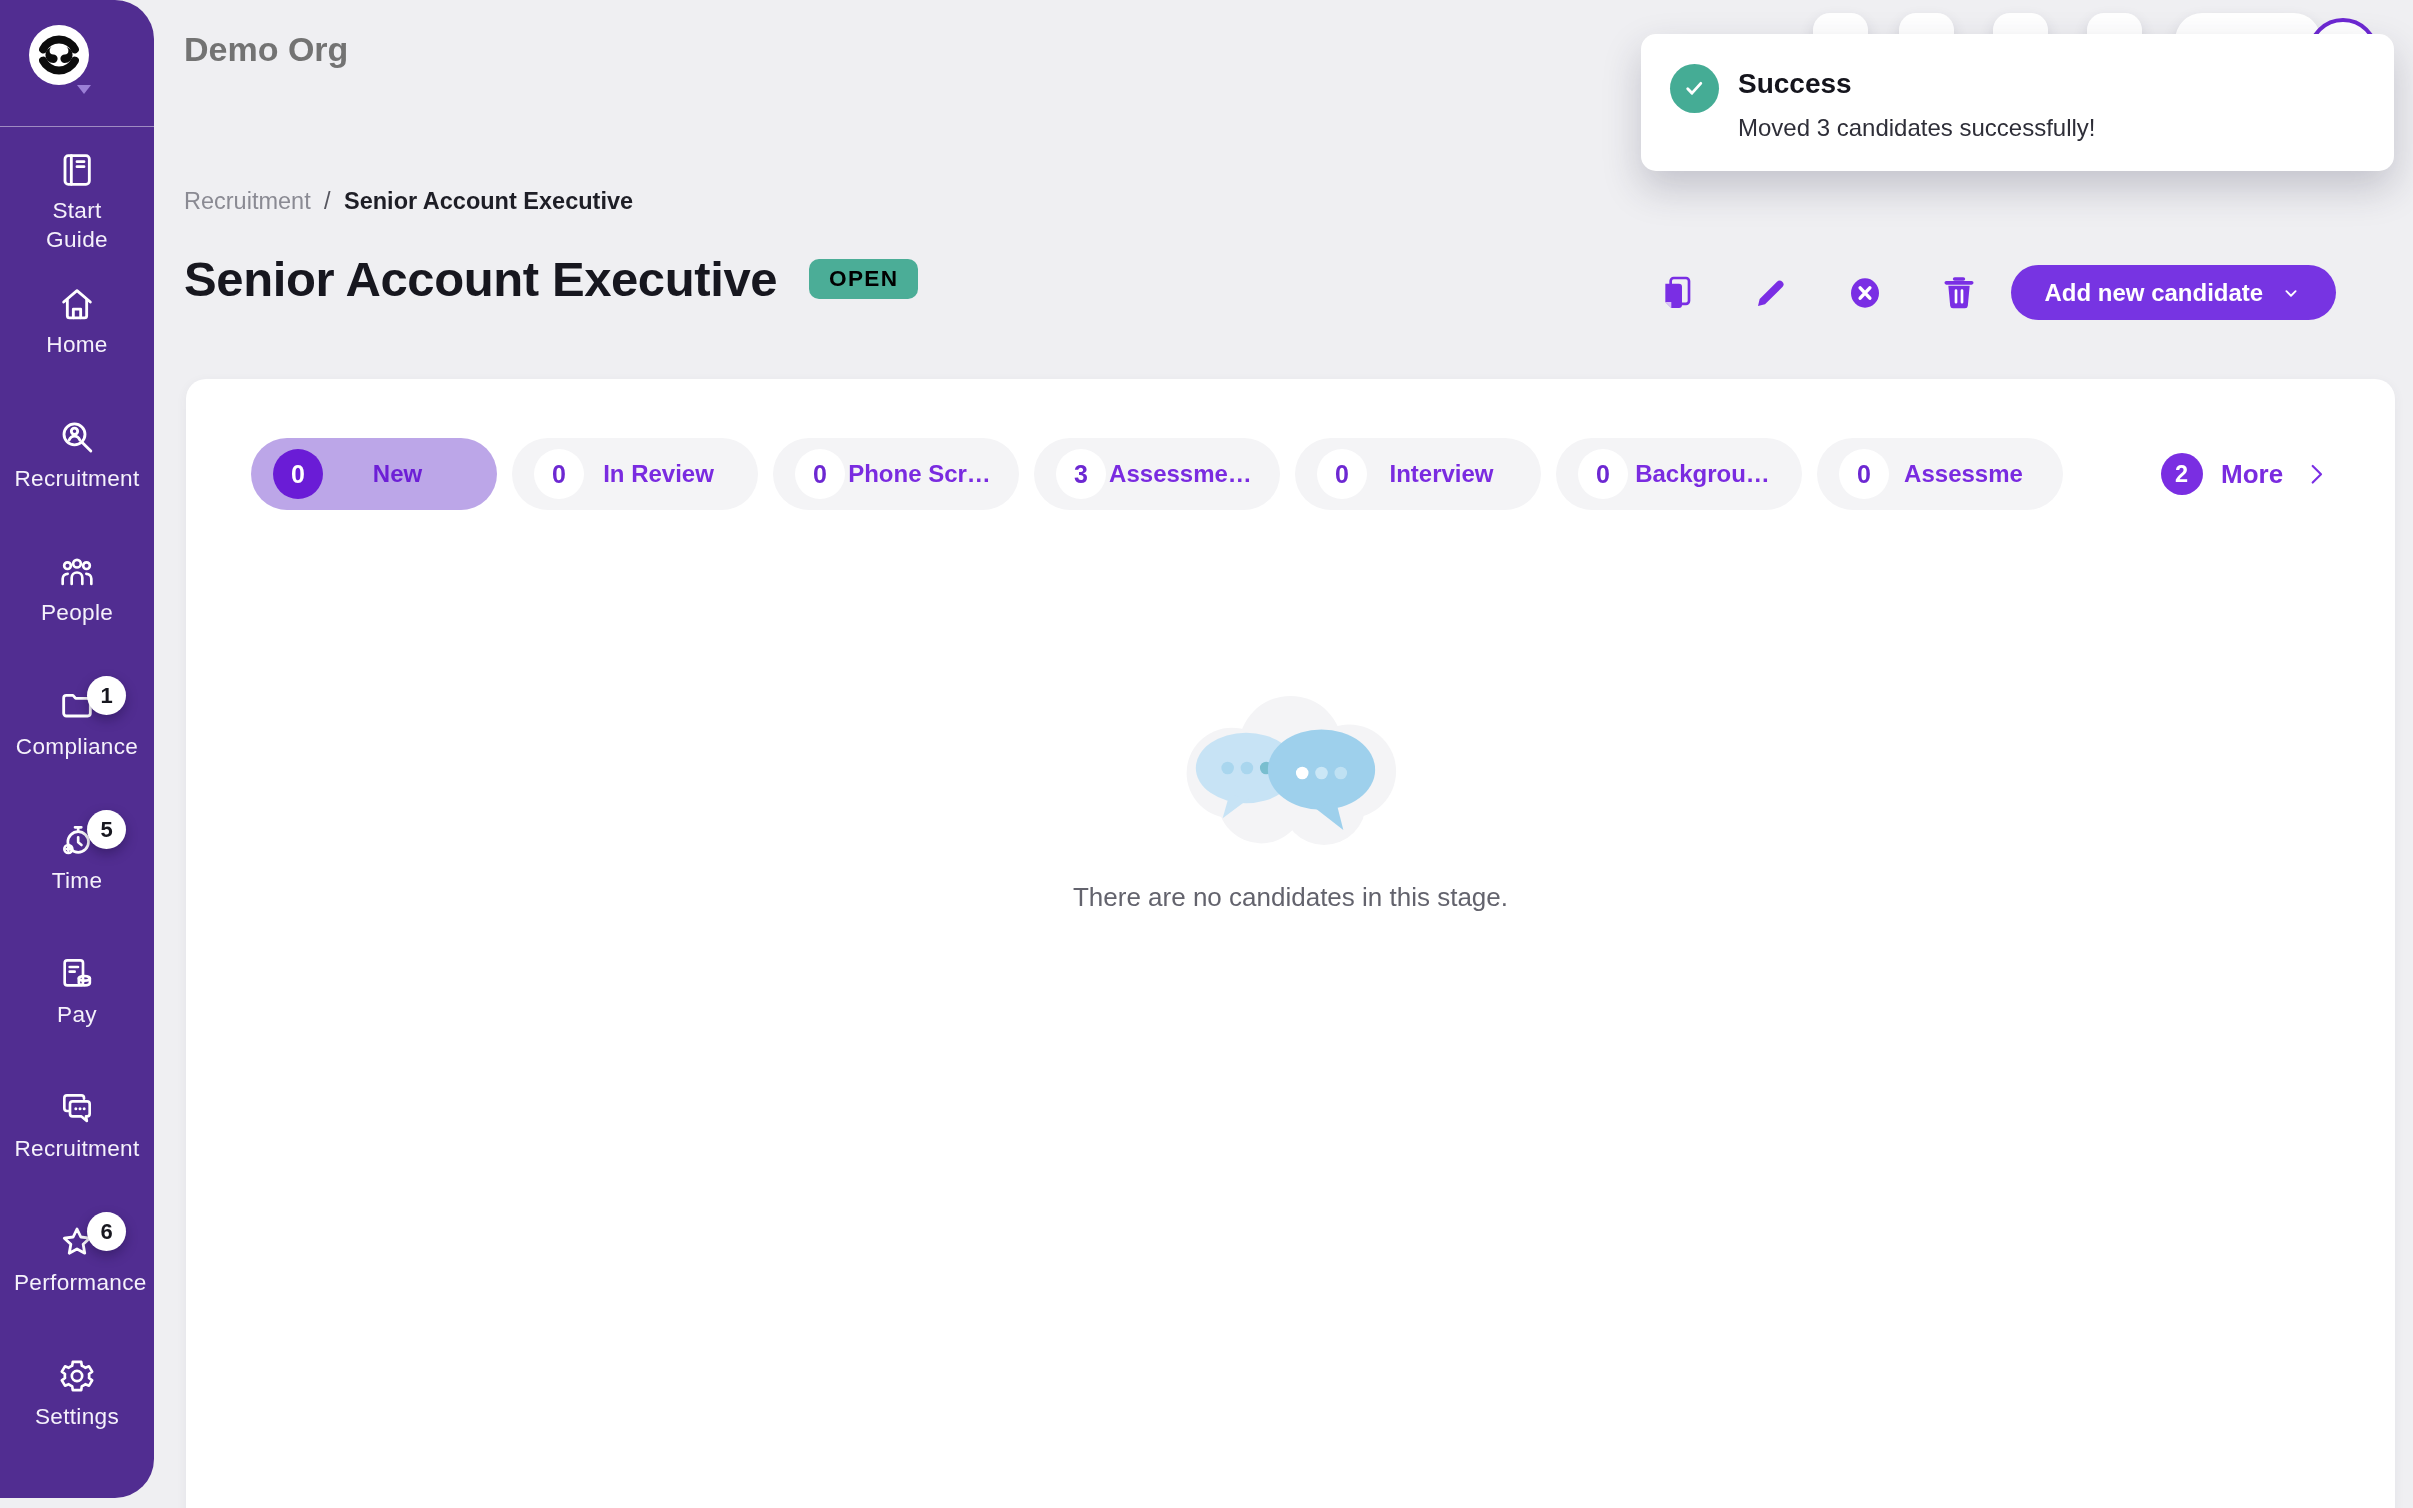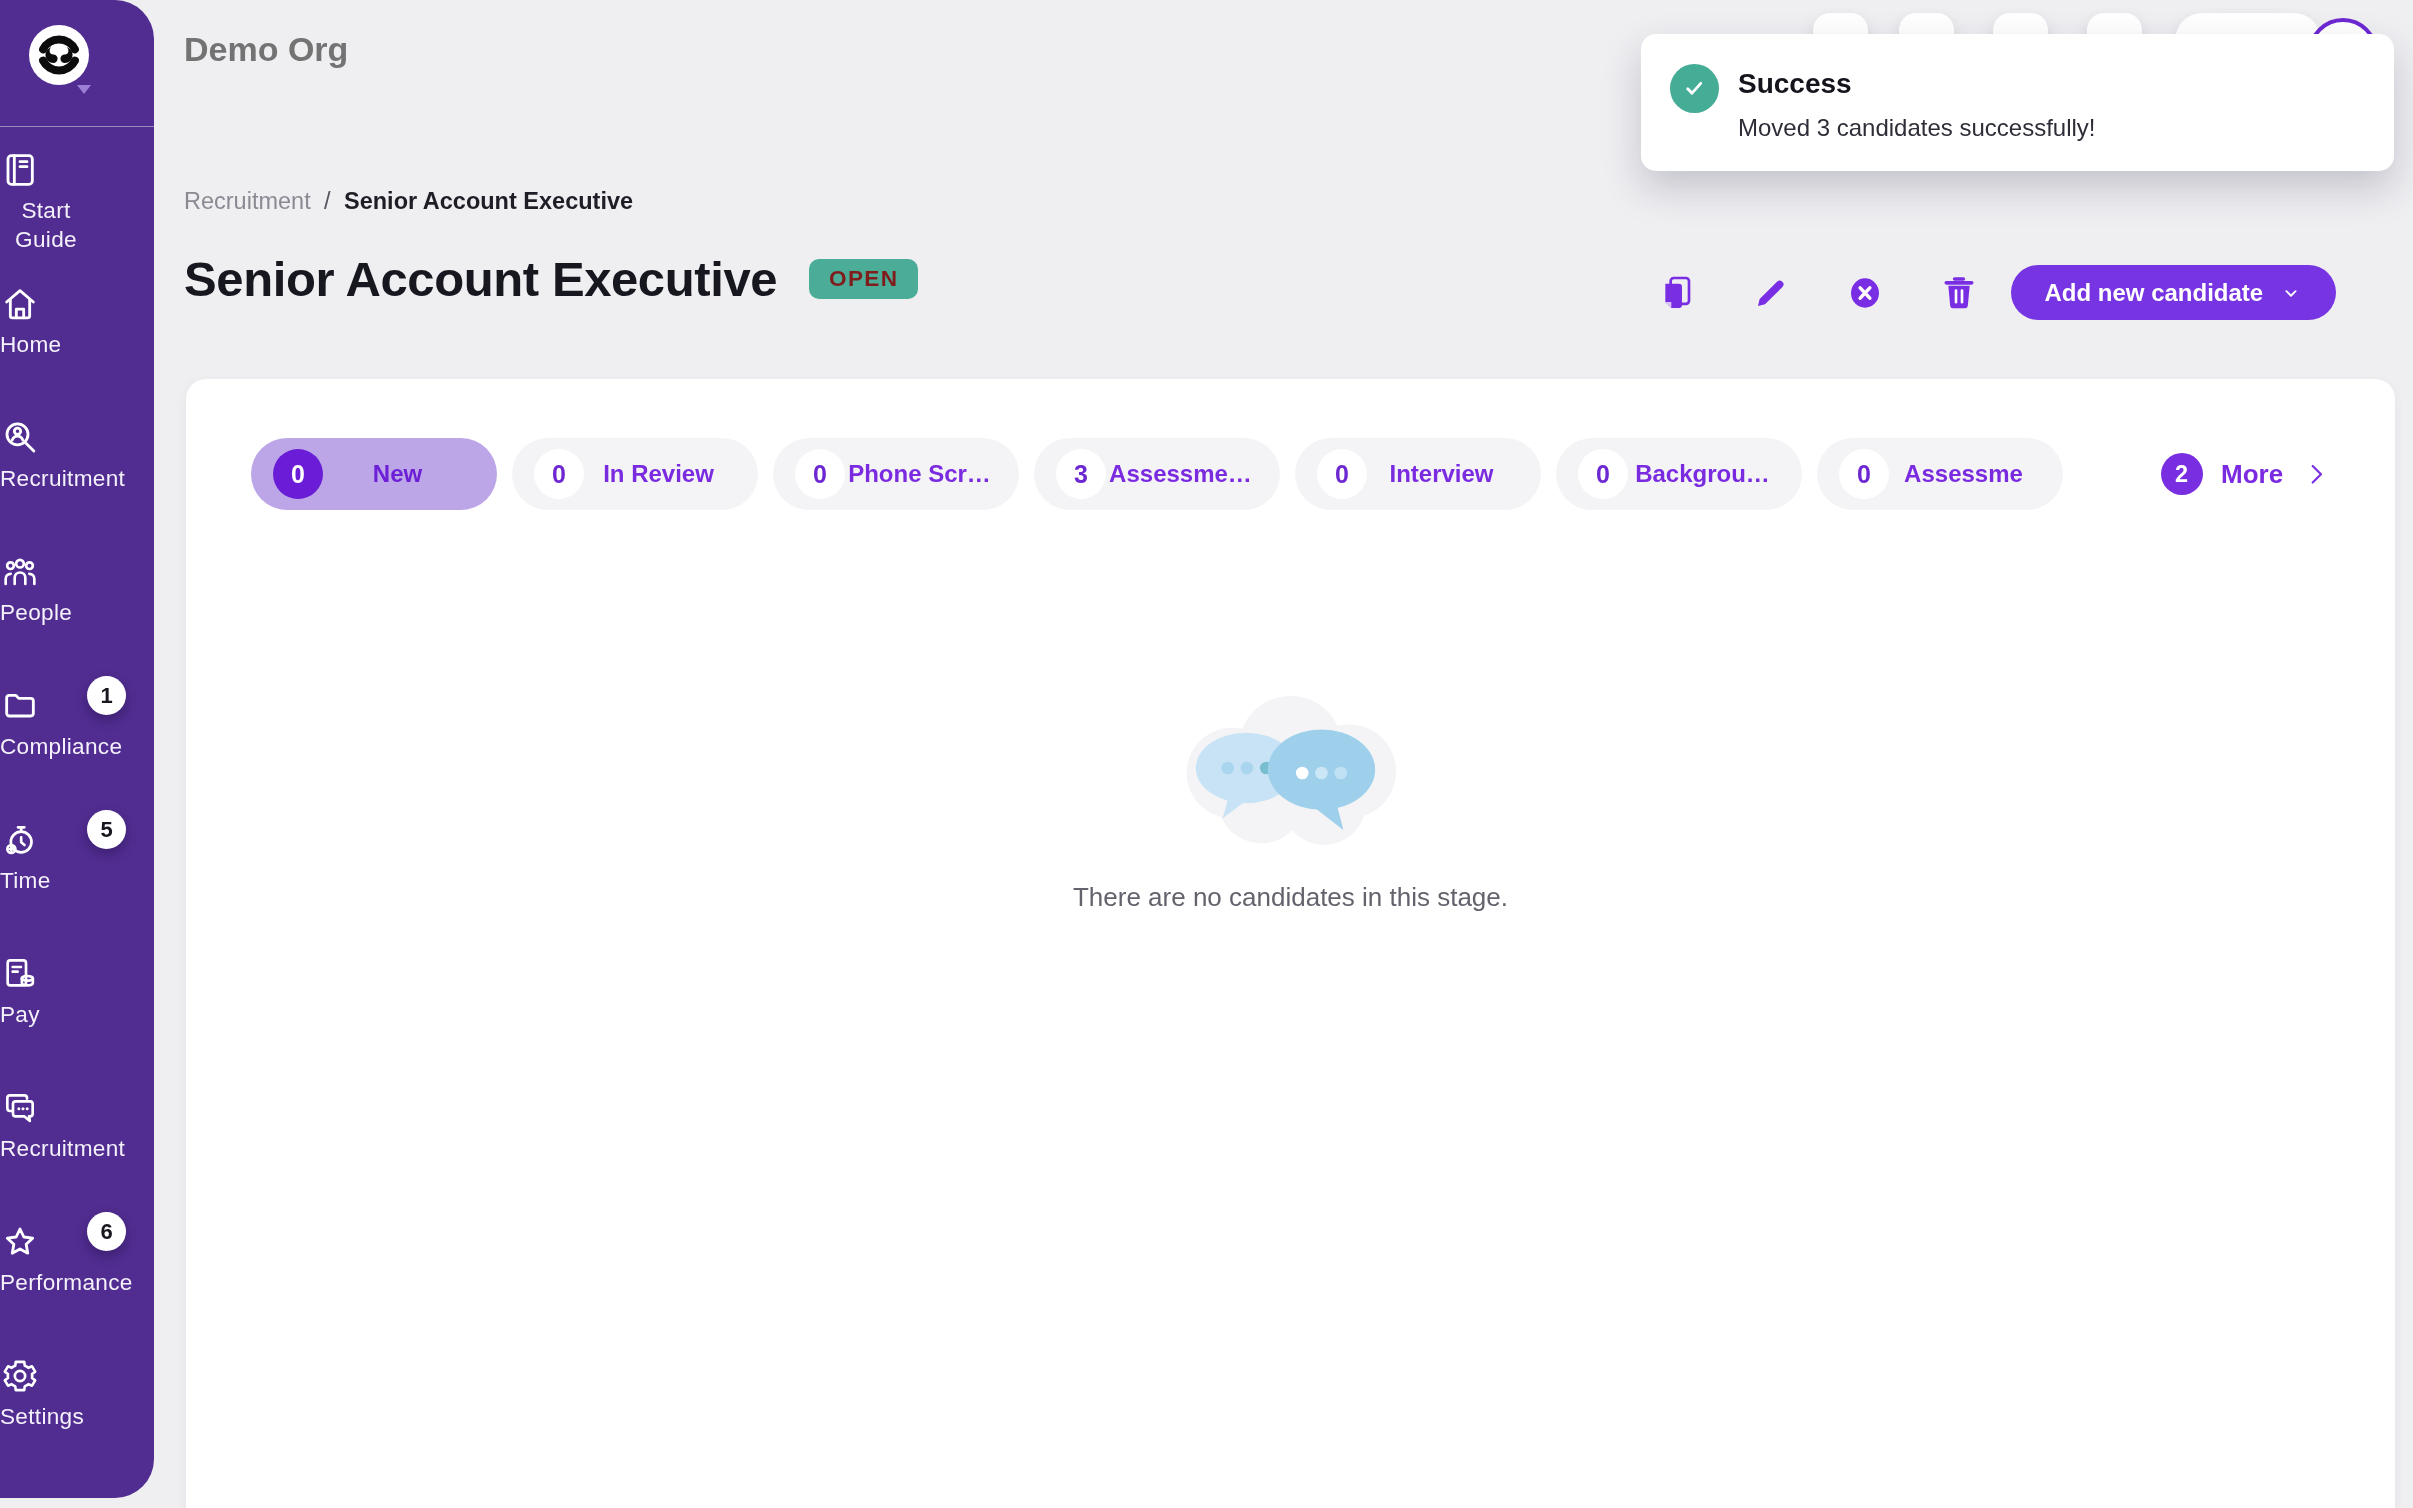--- a/index.html
+++ b/index.html
@@ -20,21 +20,21 @@
   .logo-section { position:relative; height:127px; border-bottom:1.7px solid rgba(255,255,255,0.45); flex:none; }
   .logo-circle {
     position:absolute; left:28.5px; top:25px; width:60px; height:60px;
     background:#fff; border-radius:50%; display:flex; align-items:center; justify-content:center;
   }
   .logo-caret { position:absolute; left:77px; top:85px; width:0; height:0;
     border-left:7.5px solid transparent; border-right:7.5px solid transparent; border-top:9.2px solid #9b7fd6; }
   .nav { flex:1; display:flex; flex-direction:column; padding-top:8.4px; }
   .nav-item {
     position:relative; height:134px; flex:none; display:flex; flex-direction:column;
-    align-items:flex-start; justify-content:flex-start; padding-top:15px; cursor:pointer;
+    align-items:center; justify-content:flex-start; padding-top:15px; cursor:pointer;
   }
   .nav-icon { width:40px; height:40px; color:#fff; flex:none; }
   .nav-icon svg { width:40px; height:40px; display:block; }
   .nav-label {
     margin-top:6.7px; color:#F5F1FB; font-size:22.6px; line-height:28.5px; text-align:center;
     max-width:126px; font-weight:400; letter-spacing:0.3px;
   }
   .nav-label.wrap { max-width:92px; }
   .nav-badge {
     position:absolute; top:5px; left:50%; margin-left:10px; width:39px; height:39px;
@@ -66,21 +66,21 @@
   .toast-title { position:absolute; left:97px; top:34px; font-size:28px; font-weight:700; color:#15151D; }
   .toast-message { position:absolute; left:97px; top:80px; font-size:24px; font-weight:400; color:#2E2E38; }
 
   
   .breadcrumb { position:absolute; left:184px; top:188px; font-size:23.5px; color:#8A8A93; z-index:1; display:flex; gap:13.4px; }
   .breadcrumb .current { color:#1E1E26; font-weight:700; }
   .breadcrumb .sep { color:#55555e; }
   .title-row { position:absolute; left:184px; top:251px; display:flex; align-items:center; z-index:1; }
   .page-title { font-size:49px; font-weight:700; color:#17171F; letter-spacing:-0.4px; }
   .status-badge {
-    margin-left:32px; background:#4BAD97; color:#7f1d1d; font-size:22.6px; font-weight:700;
+    margin-left:32px; background:#4BAD97; color:#000000; font-size:22.6px; font-weight:700;
     letter-spacing:1.3px; border-radius:10px; padding:9.2px 20px; line-height:1;
   }
   .title-actions { position:absolute; top:265px; left:1653px; display:flex; align-items:center; z-index:1;justify-content:space-between; }
   .icon-btn { width:47px; height:54px; margin-right:47px; display:flex; align-items:center; justify-content:center; cursor:pointer; }
   .icon-btn svg { width:40px; height:40px; display:block; }
   .add-btn {
     margin-left:28.5px; height:55px; background:#7734E2; border:none; border-radius:28px;
     color:#fff; font-size:24px; font-weight:600; font-family:inherit; padding:0 34px;
     display:flex; align-items:center; gap:17px; cursor:pointer;
   }

